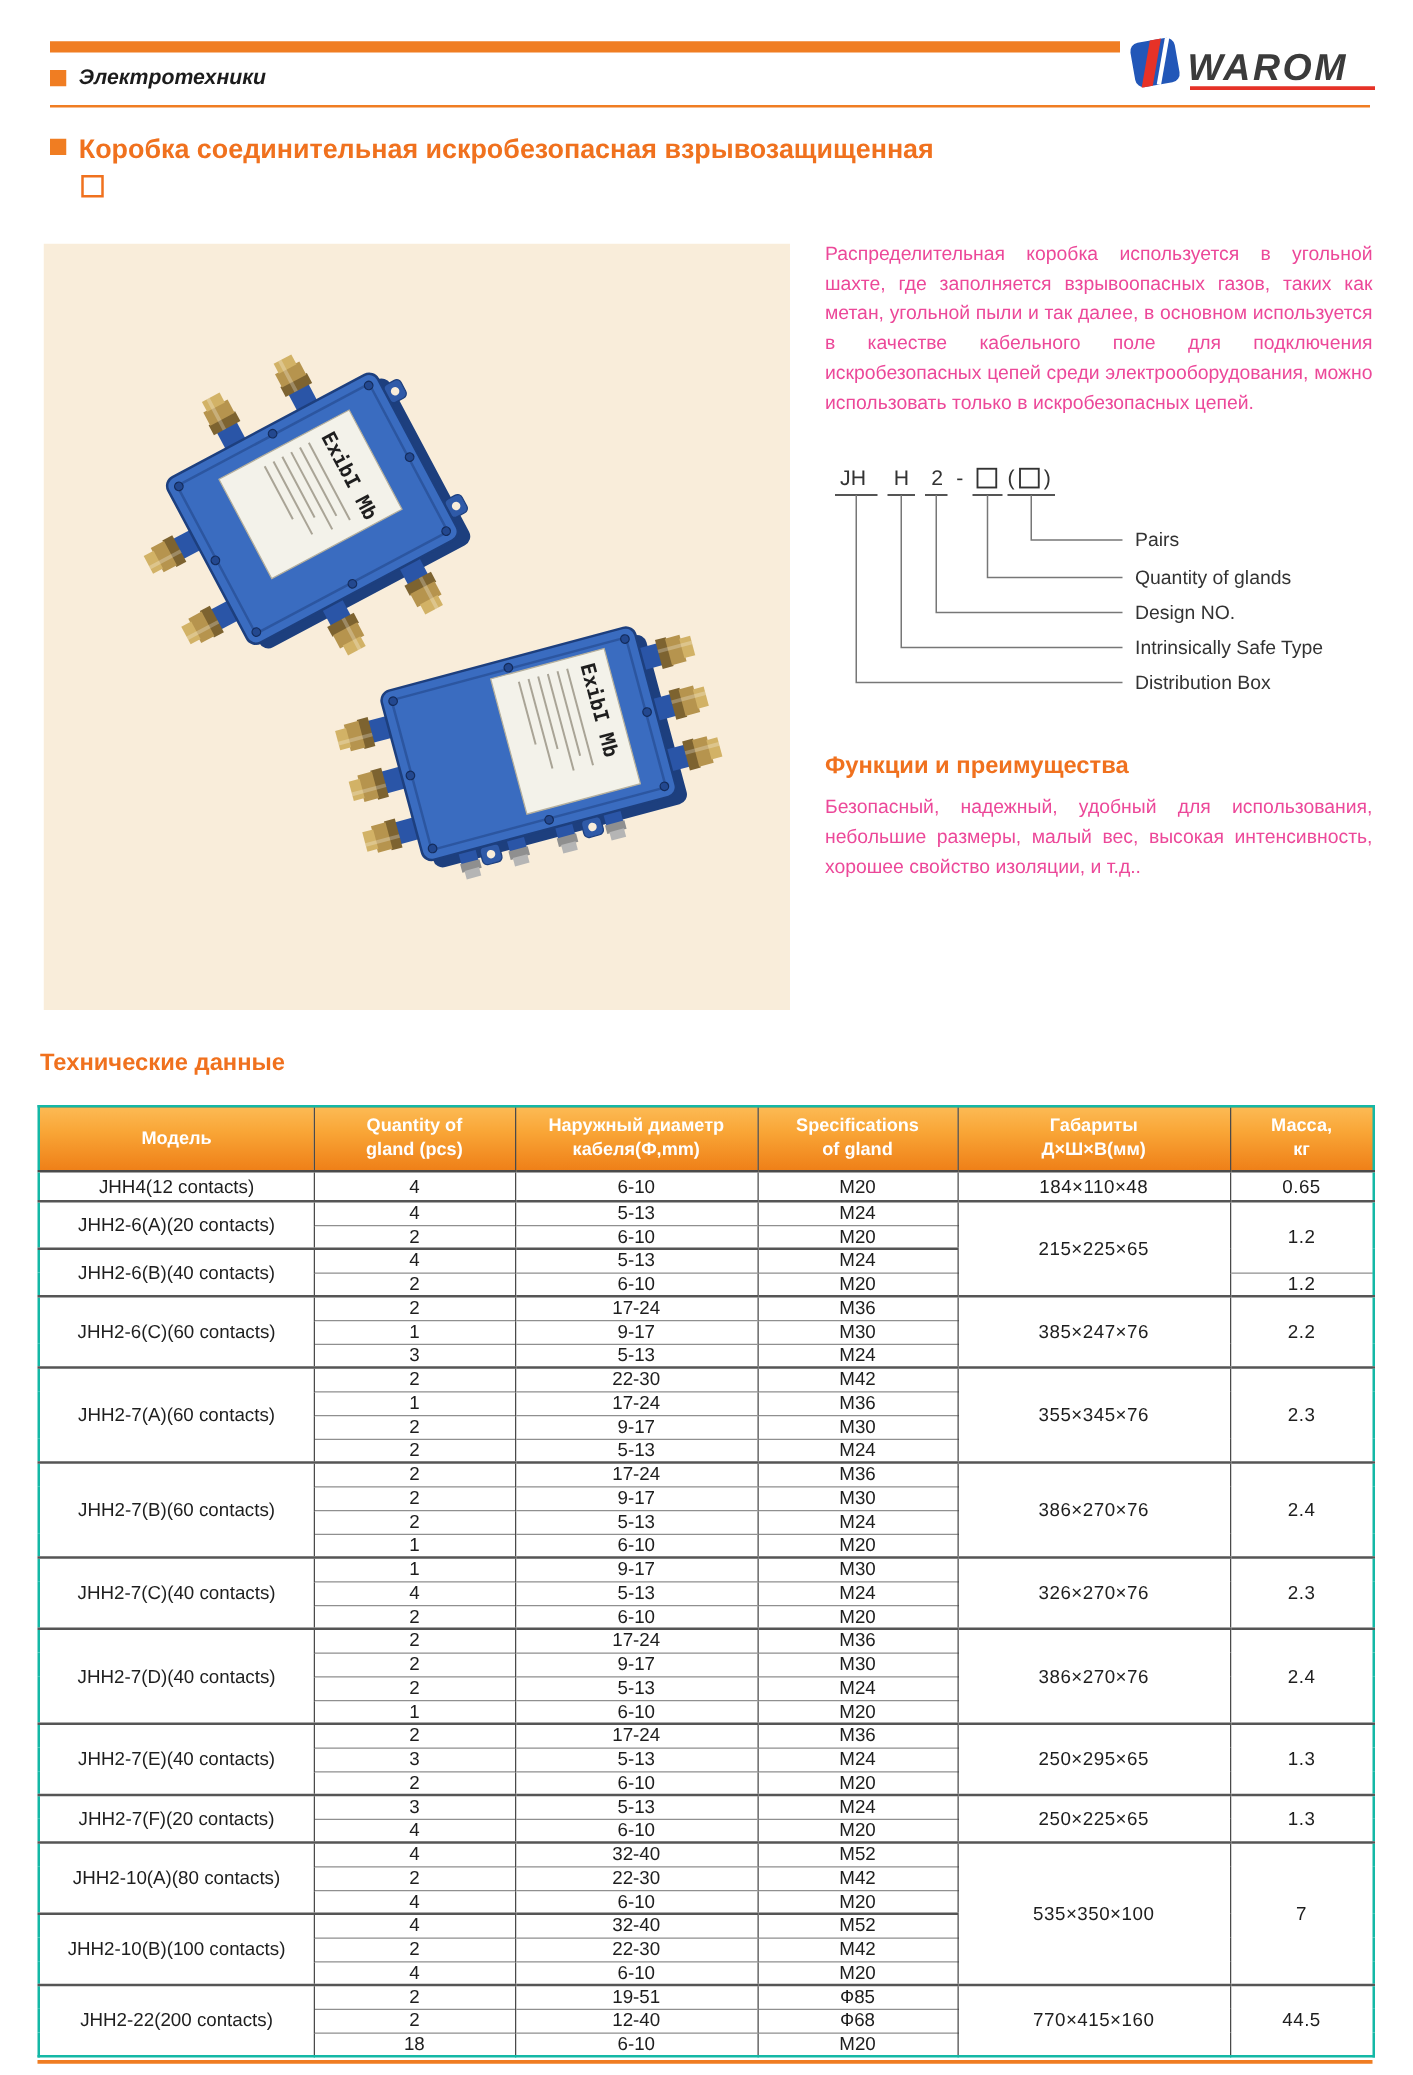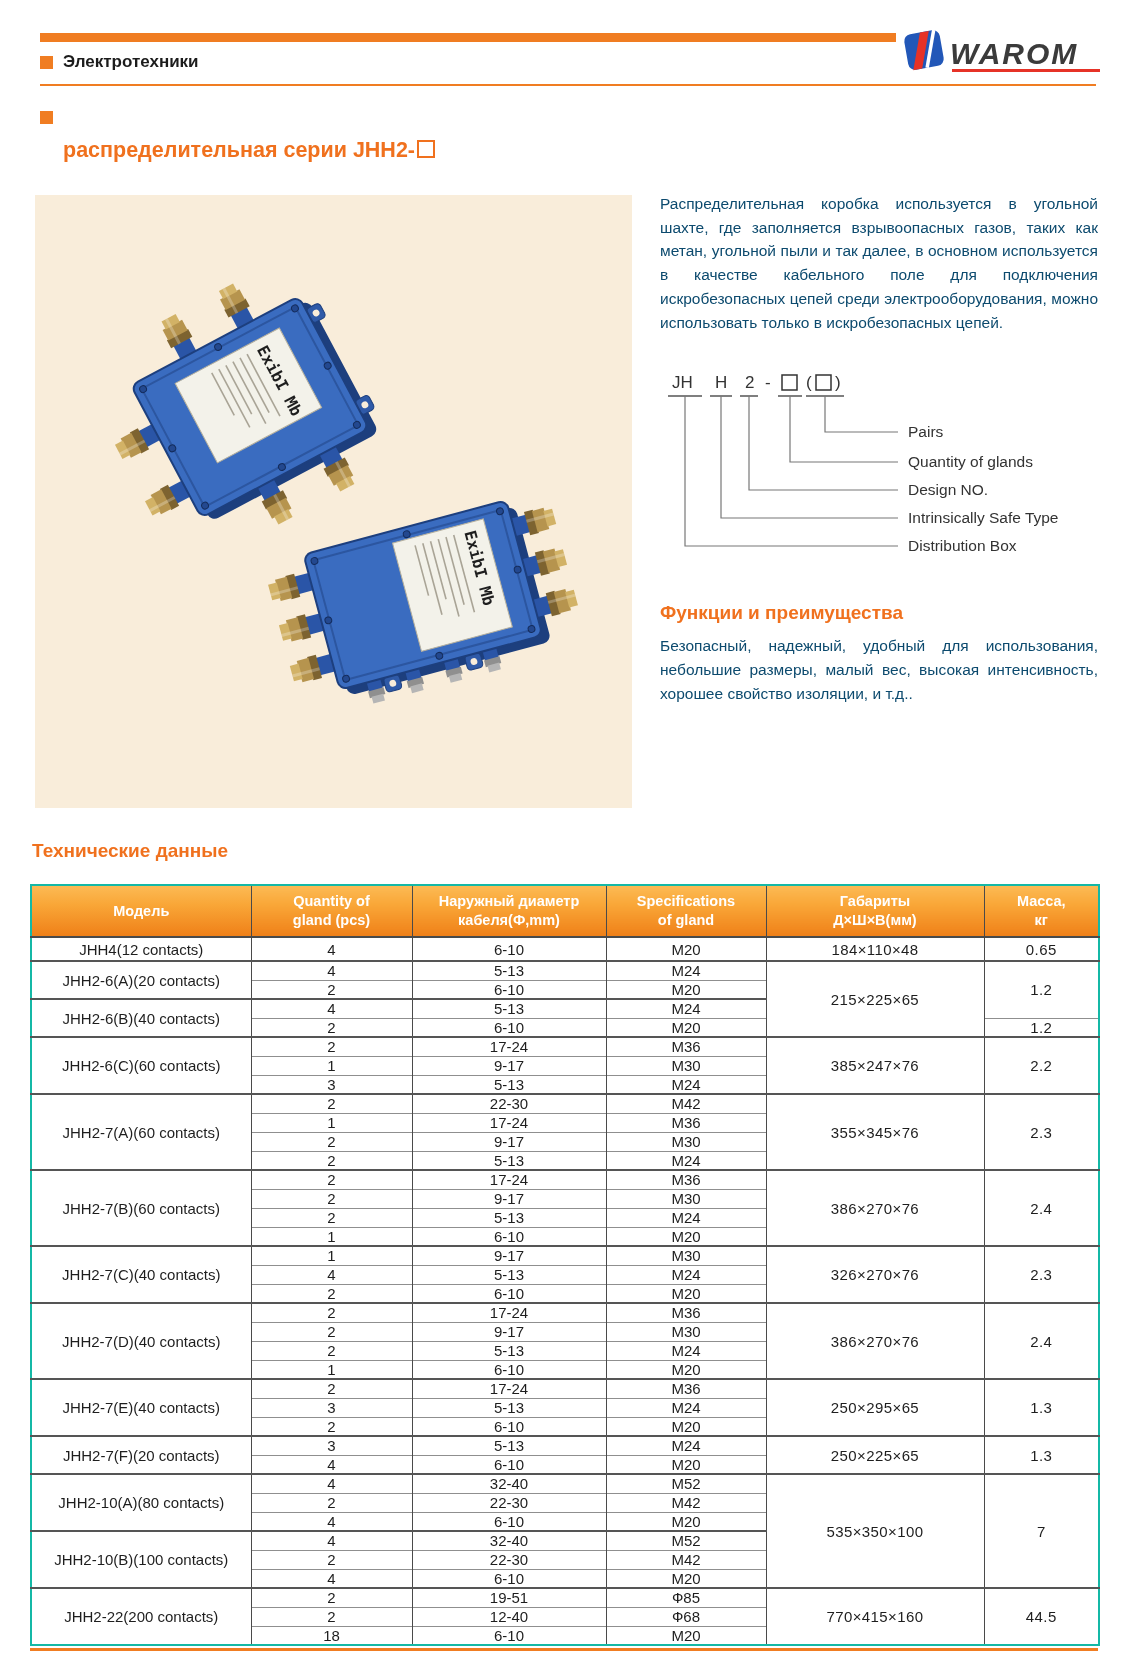--- a/index.html
+++ b/index.html
@@ -1,32 +1,32 @@
 <!DOCTYPE html>
 <html><head>
 <meta charset="utf-8">
 <style>
   html,body{margin:0;padding:0;background:#fff;}
   .page{position:relative;width:1130px;height:1660px;background:#ffffff;
         font-family:"Liberation Sans",sans-serif;color:#2b2b2b;overflow:hidden;}
   .topbar{position:absolute;left:40px;top:33px;width:856px;height:9px;background:#F07D22;}
   .logo{position:absolute;left:902px;top:22px;}
-  .section-row{position:absolute;left:40px;top:52px;display:flex;align-items:center;gap:10px;}
+  .section-row{position:absolute;left:40px;top:52px;display:flex;align-items:center;gap:10px;font-style:italic;}
   .sq{width:13px;height:13px;background:#F07D22;display:inline-block;flex:none;}
   .section-label{font-size:17px;font-weight:bold;color:#1c1c1c;}
   .header-rule{position:absolute;left:40px;top:84px;width:1056px;height:2px;background:#F07D22;}
   .title-row{position:absolute;left:40px;top:104px;width:1010px;display:flex;gap:10px;}
   .title-row .sq{margin-top:7px;}
   .page-title{margin:0;font-size:21.5px;line-height:1.45;font-weight:bold;color:#F0711E;}
   .sq-outline{display:inline-block;width:14px;height:14px;border:2px solid #F0711E;
               vertical-align:-1px;margin-left:2px;}
   .photo{position:absolute;left:35px;top:195px;width:597px;height:613px;background:#F9EDDA;}
   .aside{position:absolute;left:660px;top:192px;width:438px;}
   .sec-h{margin:0 0 10px 0;font-size:19px;font-weight:bold;color:#F0711E;}
-  .sec-p{margin:0 0 34px 0;font-size:15.5px;line-height:1.53;text-align:justify;color:#0c4a6e;}
+  .sec-p{margin:0 0 34px 0;font-size:15.5px;line-height:1.53;text-align:justify;color:#ec4899;}
   .diagram{display:block;margin:2px 0 22px 0;}
   .tech-h{position:absolute;left:32px;top:840px;margin:0;font-size:19px;font-weight:bold;color:#F0711E;}
   table.tech{position:absolute;left:30px;top:884px;width:1068px;border-collapse:collapse;
              table-layout:fixed;border:2px solid #14b8a6;}
   table.tech th{height:48px;background:linear-gradient(180deg,#FCBA54 0%,#F9A637 38%,#EF8018 100%);
                 color:#ffffff;font-size:14.5px;font-weight:bold;white-space:pre-line;
                 border-left:1px solid #4a4a4a;border-bottom:2px solid #4a4a4a;
                 vertical-align:middle;text-align:center;line-height:1.3;}
   table.tech td{border-left:1px solid #4a4a4a;border-top:1px solid #8f8f8f;
                 font-size:15px;text-align:center;vertical-align:middle;padding:0;color:#1e1e1e;}
@@ -57,22 +57,22 @@
 
   <div class="section-row">
     <span class="sq"></span>
     <span class="section-label">Электротехники</span>
   </div>
   <div class="header-rule"></div>
 
   <div class="title-row">
     <span class="sq"></span>
     <h1 class="page-title">
-      <br>
-      <span>распределительная серии JHH2-</span><span class="sq-outline"></span>
+      <span>Коробка соединительная искробезопасная взрывозащищенная</span><br>
+      <span class="sq-outline"></span>
     </h1>
   </div>
 
   <figure class="photo" style="margin:0">
     <svg width="597" height="613" viewBox="0 0 597 613">
       <defs>
         <g id="gl">
           <rect x="0" y="-9" width="15" height="18" fill="#2A55A7"></rect>
           <rect x="14" y="-12" width="9" height="24" fill="#7D6330"></rect>
           <rect x="22" y="-11" width="12" height="22" fill="#B6944E"></rect>

